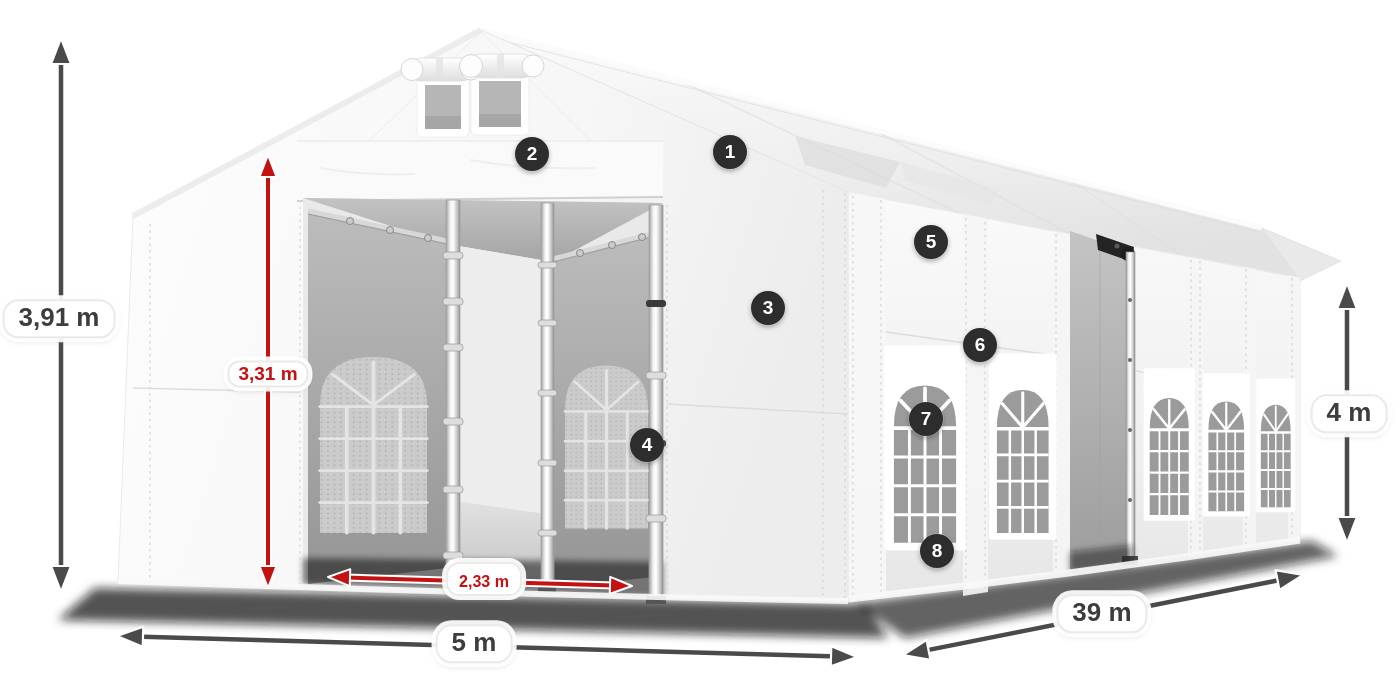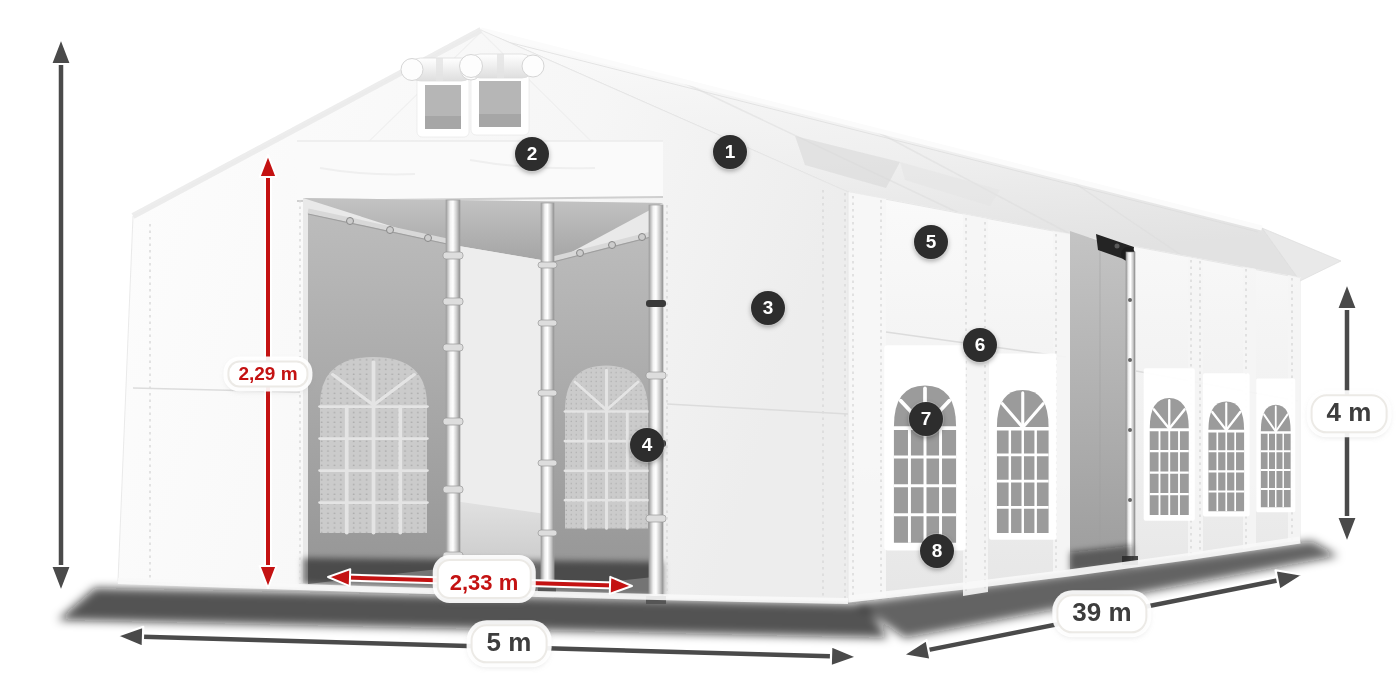--- a/index.html
+++ b/index.html
@@ -12,21 +12,21 @@
   .dim-label{
     position:absolute;transform:translate(-50%,-50%);
     background:#ffffff;border:2px solid #eceae6;border-radius:16px;
     padding:3px 14px 5px;font-weight:bold;font-size:26px;line-height:1.05;
     color:var(--label-text,#3d3d3d);white-space:nowrap;
     box-shadow:0 0 0 4px rgba(255,255,255,.92),0 2px 7px rgba(130,130,130,.4);
     z-index:30;
   }
   .dim-label.red{color:var(--dimension-red,#c41212);}
   .dim-label.small{font-size:19px;padding:1px 9px 2px;border-radius:12px;}
-  .dim-label.mid{font-size:22px;padding:10px 11px 3px;border-radius:13px;}
+  .dim-label.mid{font-size:16px;padding:10px 11px 3px;border-radius:13px;}
 
   
   .badge{
     position:absolute;width:34px;height:34px;transform:translate(-50%,-50%);
     background:var(--badge-background,#2d2d2d);color:#fff;border-radius:50%;
     display:flex;align-items:center;justify-content:center;
     font-size:19px;font-weight:bold;z-index:25;
     box-shadow:0 0 0 1px rgba(255,255,255,.2),0 2px 5px rgba(0,0,0,.35);
   }
 
@@ -341,19 +341,20 @@
 
 <div class="badge" style="left:730px;top:152px">1</div>
 <div class="badge" style="left:532px;top:154px">2</div>
 <div class="badge" style="left:768px;top:308px">3</div>
 <div class="badge" style="left:647px;top:445px">4</div>
 <div class="badge" style="left:931px;top:242px">5</div>
 <div class="badge" style="left:980px;top:345px">6</div>
 <div class="badge" style="left:926px;top:419px">7</div>
 <div class="badge" style="left:937px;top:551px">8</div>
 
-<div class="dim-label red small" style="left:268px;top:374px">2,29 m</div>
+<div class="dim-label" style="left:59px;top:319px">3,91 m</div>
+<div class="dim-label red small" style="left:268px;top:374px">3,31 m</div>
 <div class="dim-label red mid" style="left:484px;top:579px">2,33 m</div>
-<div class="dim-label" style="left:509px;top:644px">5 m</div>
+<div class="dim-label" style="left:474px;top:644px">5 m</div>
 <div class="dim-label" style="left:1102px;top:614px">39 m</div>
 <div class="dim-label" style="left:1349px;top:414px">4 m</div>
 
 </div>
 
 </body></html>

